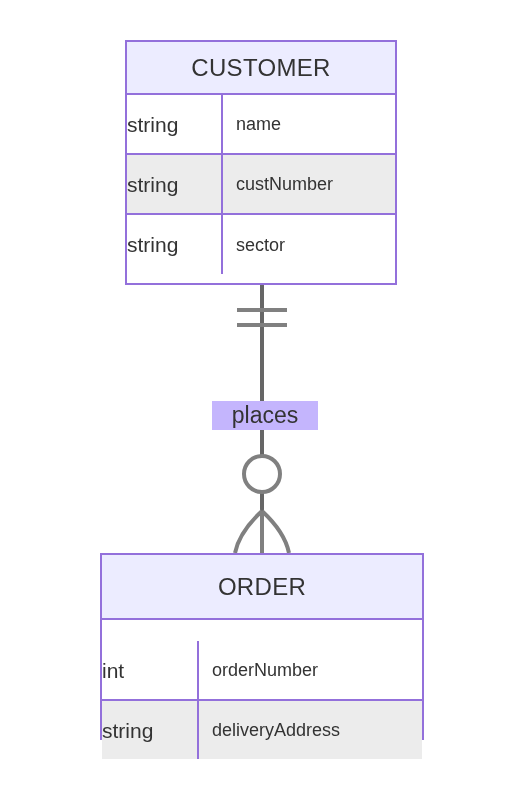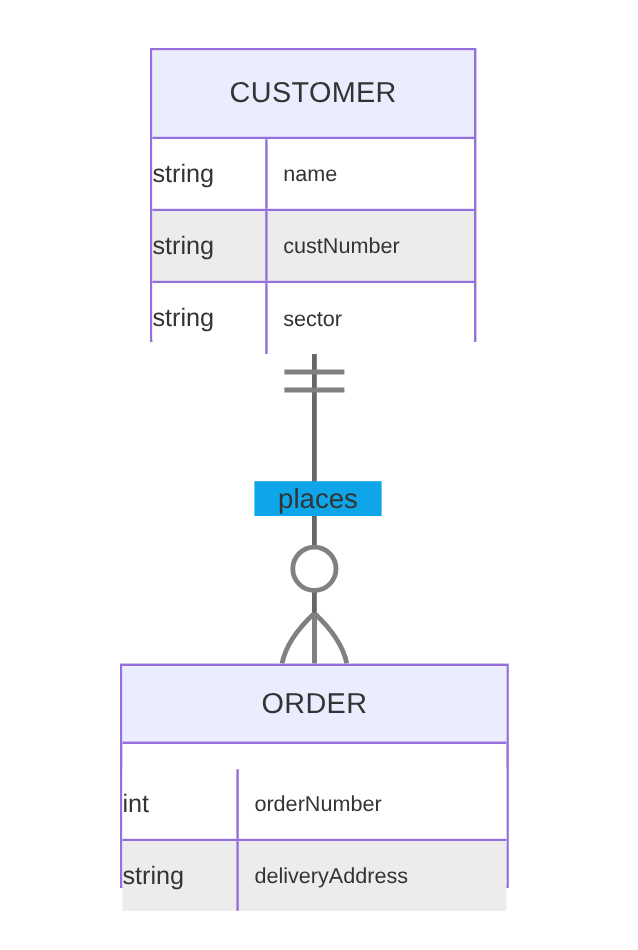--- a/index.html
+++ b/index.html
@@ -92,21 +92,21 @@
     white-space: nowrap;
     overflow: hidden;
     flex: 1 1 auto;
   }
 
   
   .rel-label {
     position: absolute;
     font-size: 23px;
     color: #333333;
-    background: #0ea5e9;
+    background: #c4b5fd;
     line-height: 1.18;
     padding: 1px 3px;
     white-space: nowrap;
     text-align: center;
   }
 
   svg.overlay {
     position: absolute;
     left: 0;
     top: 0;
@@ -131,21 +131,21 @@
 
     <g>
       <circle cx="262" cy="474" r="18" fill="#ffffff" stroke="#808080" stroke-width="4"></circle>
       <path d="M 262 511 C 248 524 238 538 235 553" fill="none" stroke="#808080" stroke-width="4" stroke-linecap="butt"></path>
       <path d="M 262 511 C 276 524 286 538 289 553" fill="none" stroke="#808080" stroke-width="4" stroke-linecap="butt"></path>
       <line x1="262" y1="511" x2="262" y2="553" stroke="#808080" stroke-width="4"></line>
     </g>
   </svg>
 
   <div class="entity" style="left:125px; top:40px; width:272px; height:245px;">
-    <div class="entity-header" style="height:74px;text-align:right;">
+    <div class="entity-header" style="height:53px;text-align:right;">
       <span class="entity-name">CUSTOMER</span>
     </div>
 
     <div class="attr-row even" style="height:60px;">
       <span class="attr-type" style="width:96px;">string</span>
       <span class="attr-name">name</span>
     </div>
 
     <div class="attr-row odd" style="height:60px;">
       <span class="attr-type" style="width:96px;">string</span>

